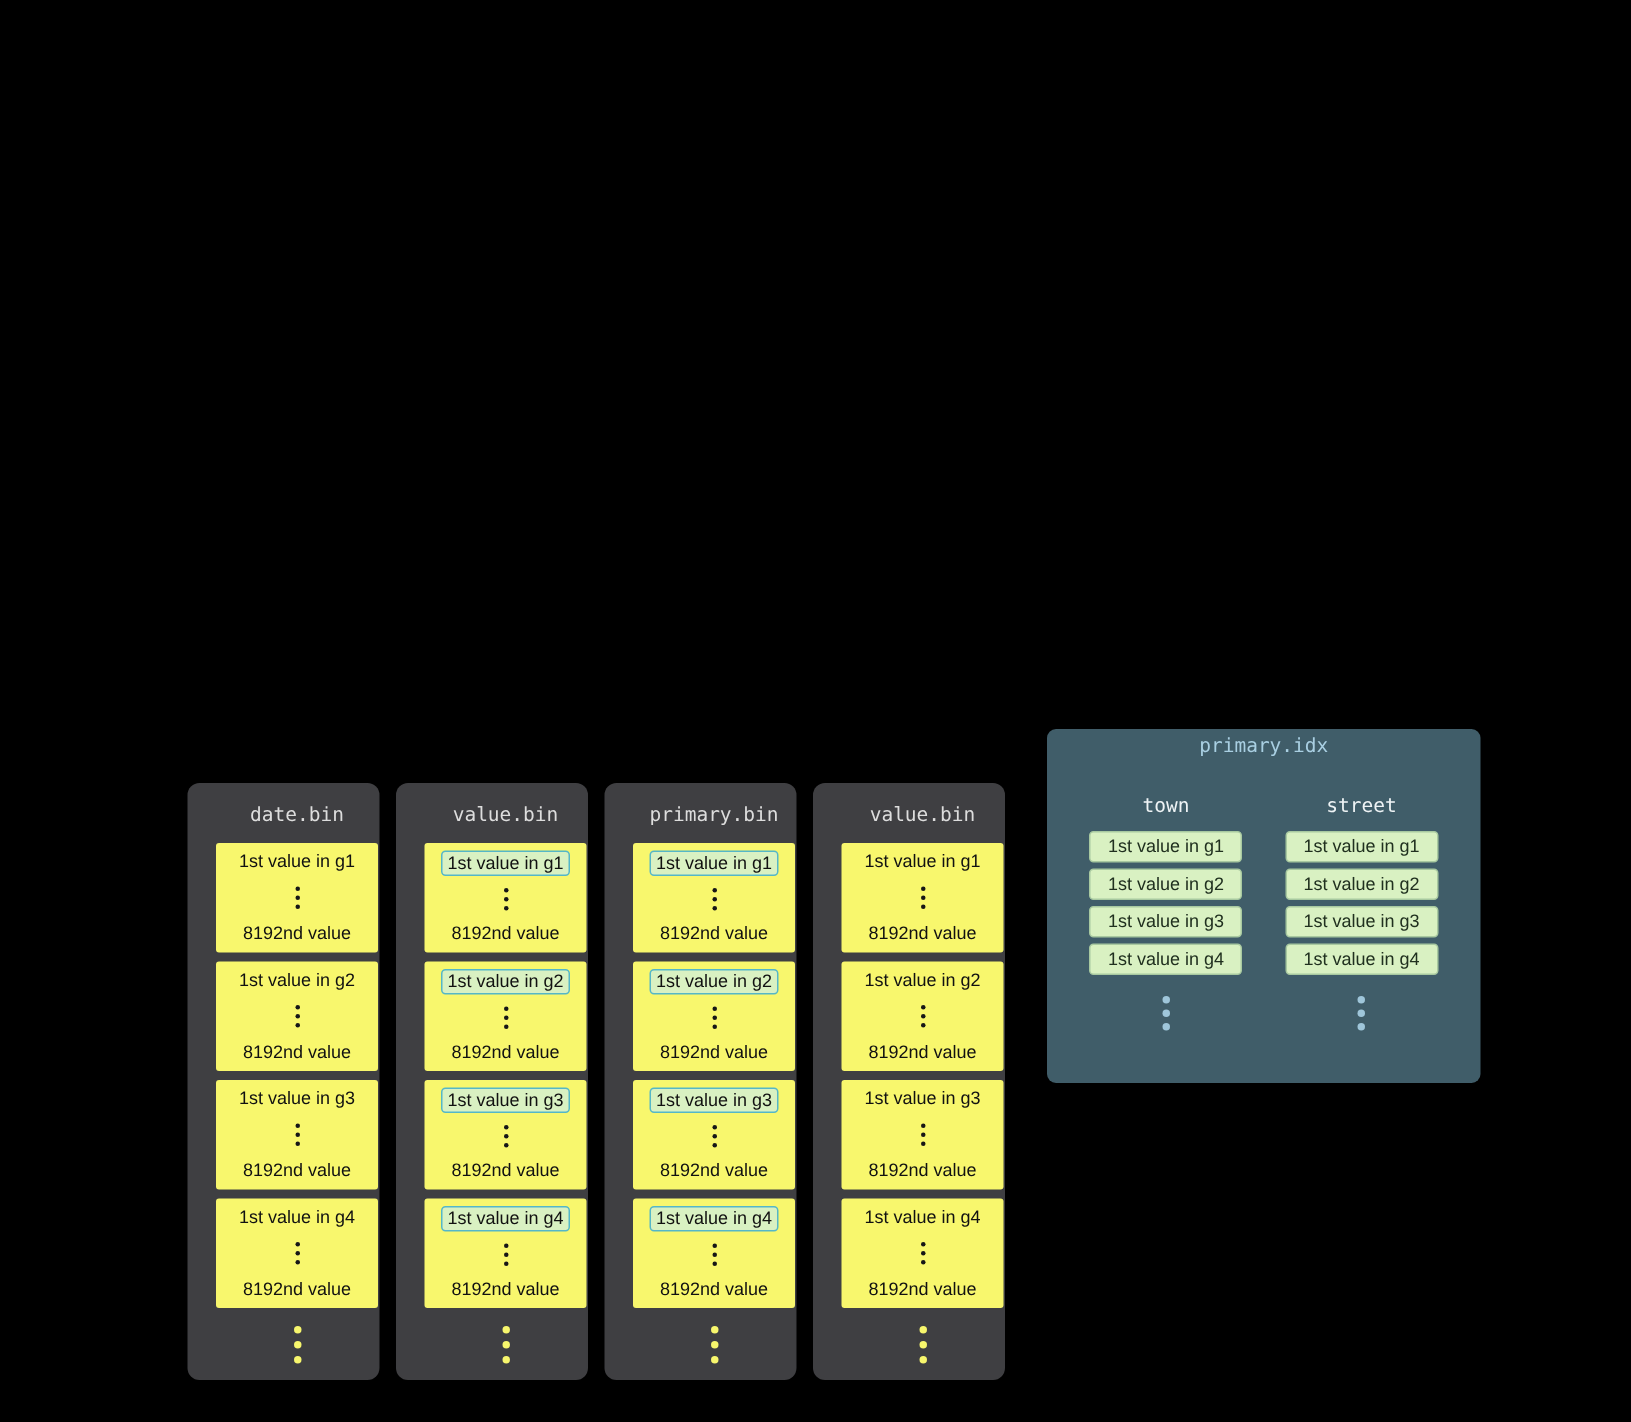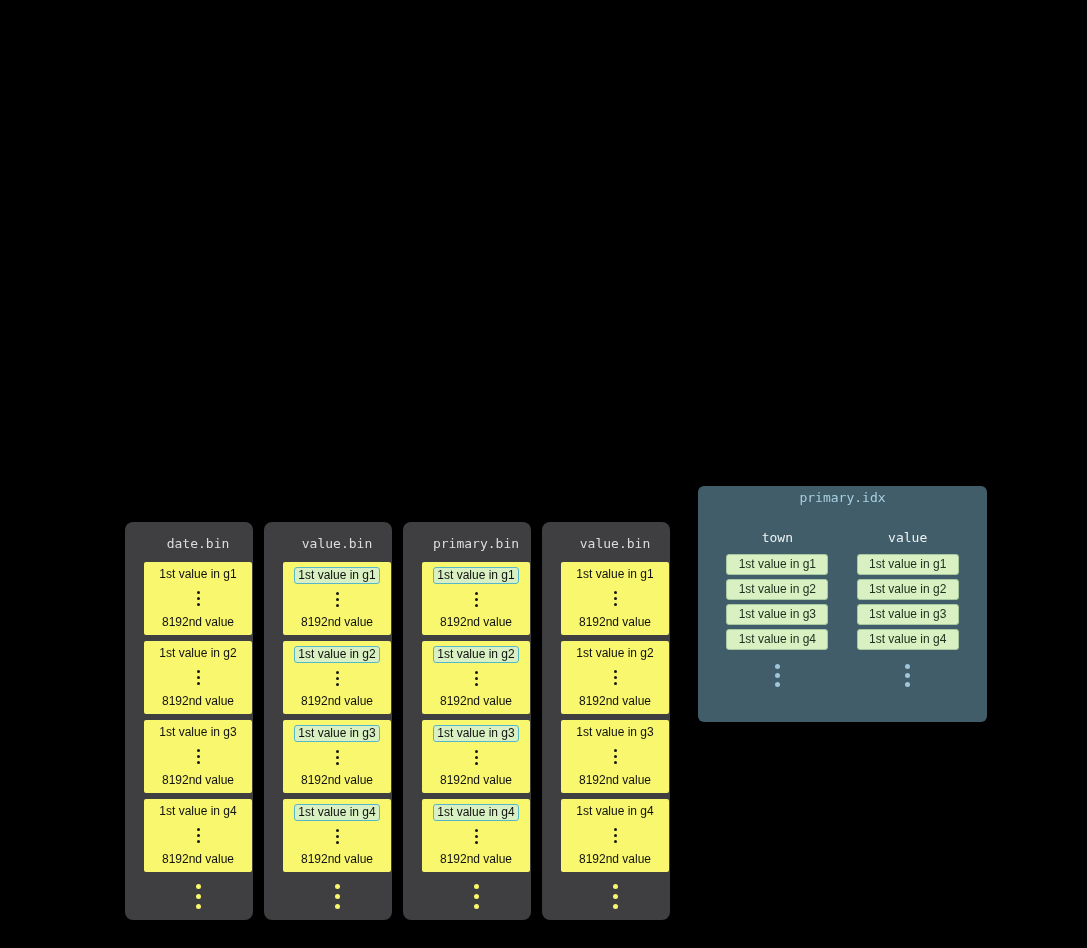--- a/index.html
+++ b/index.html
@@ -288,21 +288,21 @@
           <div class="idx-entry">1st value in g2</div>
           <div class="idx-entry">1st value in g3</div>
           <div class="idx-entry">1st value in g4</div>
           <div class="vdots blue">
             <span class="dot"></span>
             <span class="dot"></span>
             <span class="dot"></span>
           </div>
         </div>
         <div class="idx-col">
-          <div class="idx-header">value</div>
+          <div class="idx-header">street</div>
           <div class="idx-entry">1st value in g1</div>
           <div class="idx-entry">1st value in g2</div>
           <div class="idx-entry">1st value in g3</div>
           <div class="idx-entry">1st value in g4</div>
           <div class="vdots blue">
             <span class="dot"></span>
             <span class="dot"></span>
             <span class="dot"></span>
           </div>
         </div>

